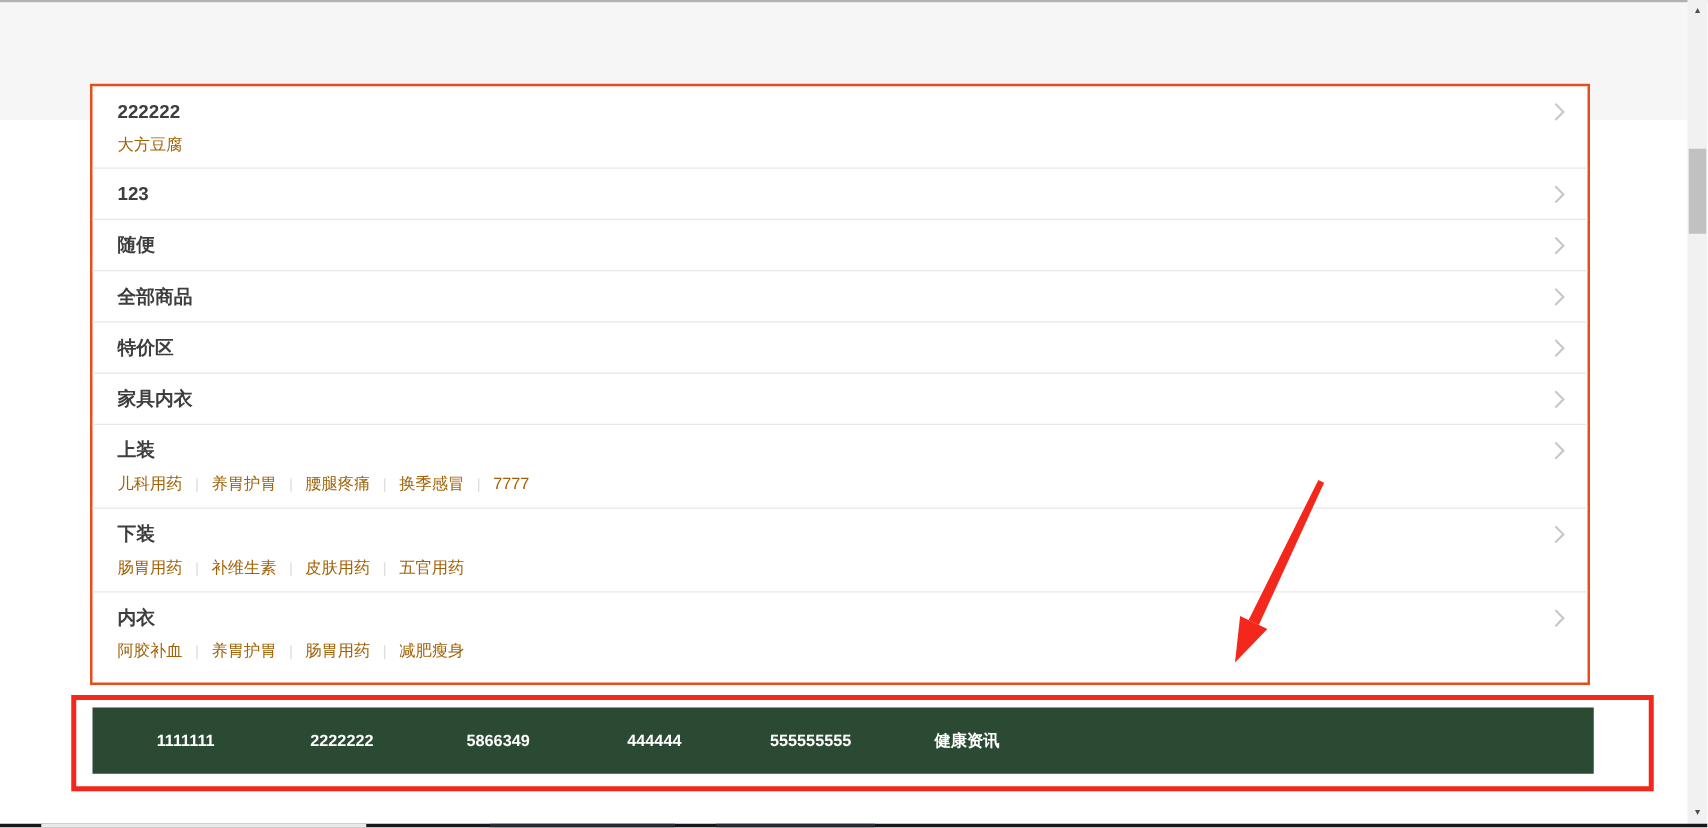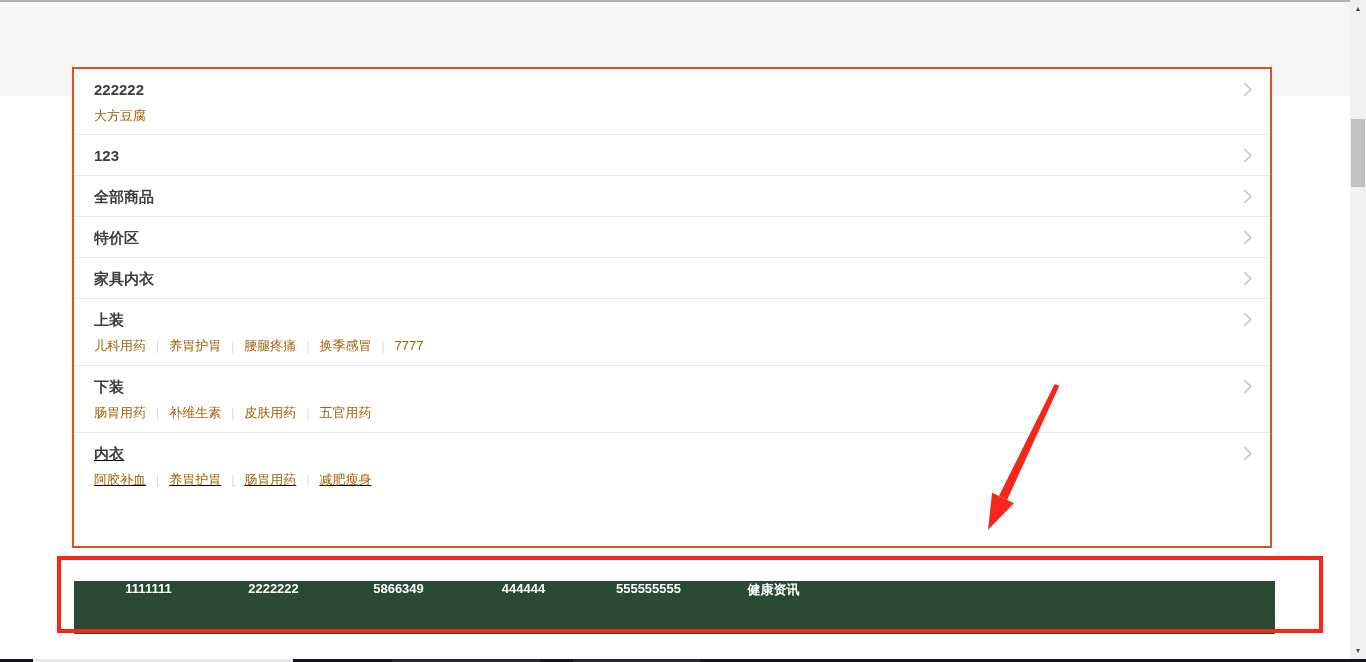--- a/index.html
+++ b/index.html
@@ -7,31 +7,31 @@
               font-family:"Liberation Sans","DejaVu Sans",sans-serif; }
   .viewport { position:relative; width:1366px; height:662px; background:#ffffff; }
 
   .top-line   { position:absolute; left:0; top:0; width:1366px; height:2px; background:#b1b1b1; }
   .top-strip  { position:absolute; left:0; top:2px; width:1366px; height:94px; background:#f6f6f6; }
 
   
   .panel { position:absolute; left:72px; top:67px; width:1200px; height:481px;
            background:#fff; border:2px solid #ea4d1c; }
   .row { padding:10px 18px 9px 20px; border-bottom:1px solid #e8e8e8; }
-  .row:last-child { border-bottom:none;text-decoration:underline; }
+  .row:last-child { border-bottom:none; }
   .row-head { display:flex; align-items:center; justify-content:space-between; }
   .row-title { font-size:15px; font-weight:bold; color:#3e3e3e; line-height:21px; }
   .chev { display:inline-flex; align-items:center; }
   .row-links { margin-top:6px; line-height:19px; font-size:13px; }
   .cat-link { color:#a16207; text-decoration:none; font-size:13px; }
   .cat-link + .cat-link::before { content:"|"; color:#dcdcdc; margin:0 10px; font-size:12px; }
 
   
-  .footer-bar { position:absolute; left:74px; top:581px; width:1201px; height:53px;
-                background:#2b4a33; display:flex; align-items:flex-start; padding-left:12px; }
+  .footer-bar { position:absolute; left:74px; top:566px; width:1201px; height:53px;
+                background:#2b4a33; display:flex; align-items:center; padding-left:12px; }
   .footer-item { width:125px; text-align:center; color:#ffffff; font-size:13px;
                  font-weight:bold; cursor:pointer; }
 
   
   .anno-rect { position:absolute; left:57px; top:556px; width:1266px; height:77px;
                border:4px solid #f4271c; pointer-events:none; }
   .anno-arrow { position:absolute; left:950px; top:370px; pointer-events:none; }
 
   
   .scrollbar { position:absolute; right:0; top:0; width:16px; height:662px; background:#f1f1f1; }
@@ -76,20 +76,30 @@
       <div class="row-head">
         <span class="row-title">123</span>
         <span class="chev">
           <svg width="9" height="15" viewBox="0 0 8 14">
               <path d="M1 1 L7 7 L1 13" fill="none" stroke="#c8c8c8" stroke-width="1.6"></path>
             </svg>
         </span>
       </div>
     </div>
 
+    <div class="row">
+      <div class="row-head">
+        <span class="row-title">随便</span>
+        <span class="chev">
+          <svg width="9" height="15" viewBox="0 0 8 14">
+              <path d="M1 1 L7 7 L1 13" fill="none" stroke="#c8c8c8" stroke-width="1.6"></path>
+            </svg>
+        </span>
+      </div>
+    </div>
 
     <div class="row">
       <div class="row-head">
         <span class="row-title">全部商品</span>
         <span class="chev">
           <svg width="9" height="15" viewBox="0 0 8 14">
               <path d="M1 1 L7 7 L1 13" fill="none" stroke="#c8c8c8" stroke-width="1.6"></path>
             </svg>
         </span>
       </div>

